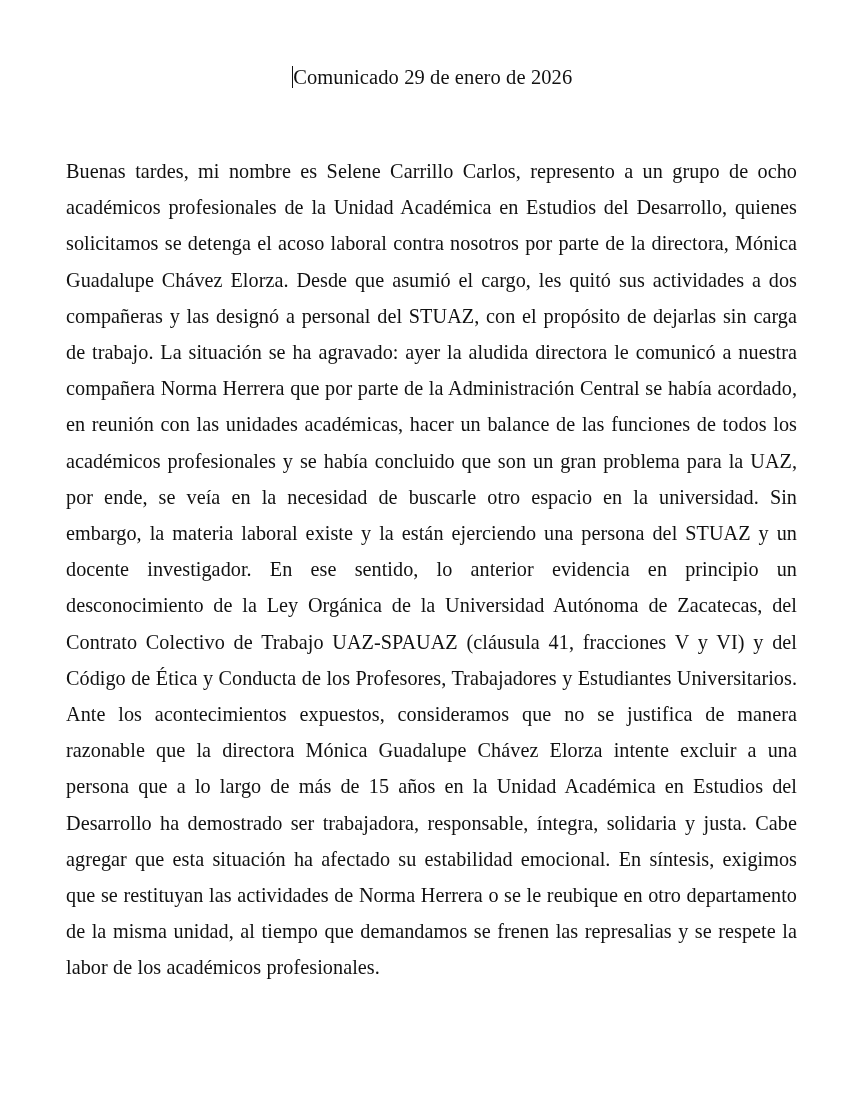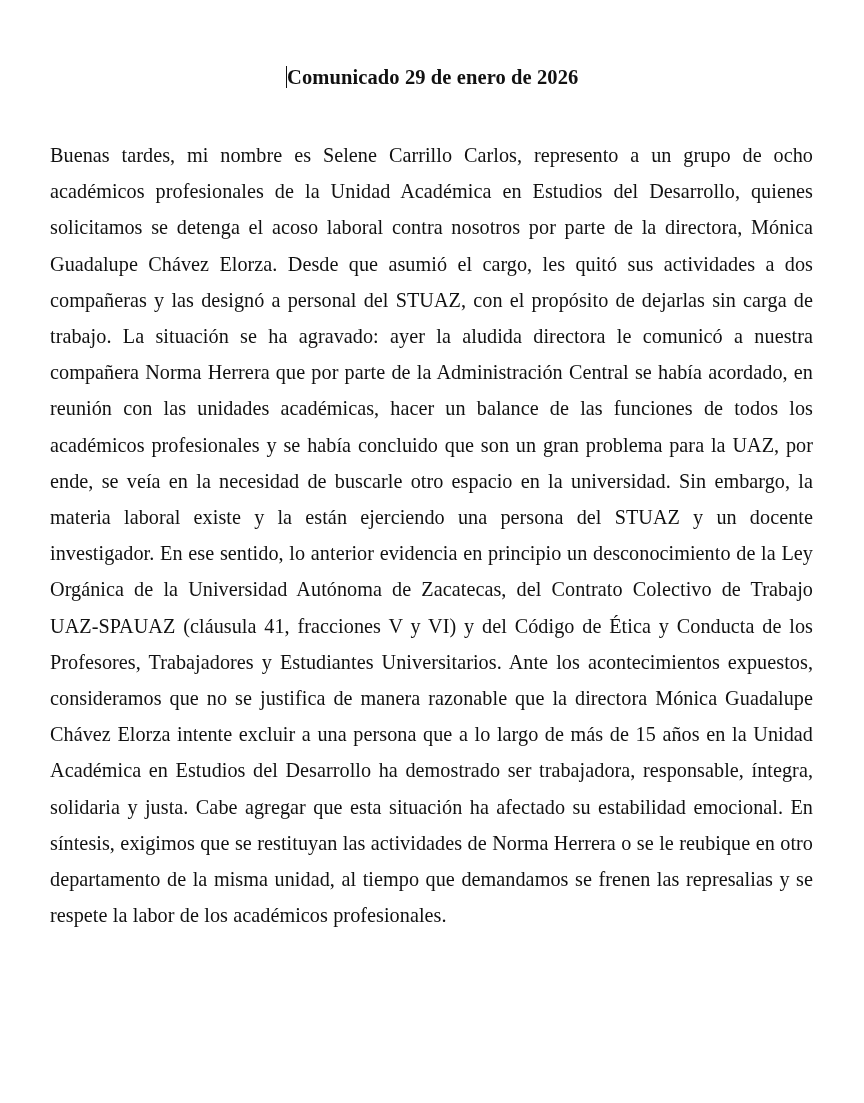--- a/index.html
+++ b/index.html
@@ -29,21 +29,20 @@
     width: 764px;
     text-align: center;
     font-size: 20.5px;
     line-height: 30px;
     letter-spacing: 0.1px;
     white-space: nowrap;
   }
   .title-inner {
     display: inline-block;
     position: relative;
-    font-weight: bold;
   }
   .caret {
     display: inline-block;
     width: 1.5px;
     height: 22px;
     background: #111111;
     vertical-align: -4px;
     margin-right: 0px;
   }
   .body-block {
@@ -53,21 +52,21 @@
     width: 763px;
     font-size: 20.2px;
     line-height: 36.2px;
     text-align: justify;
     text-justify: inter-word;
     hyphens: none;
     letter-spacing: 0.05px;
     word-spacing: 0.2px;
   }
   .body-block p {
-    margin: 0;
+    margin: 16px;
     text-align: justify;
   }
   .body-block p:last-child {
     text-align-last: left;
   }
 </style>
 </head>
 <body>
 
 <div class="page">

